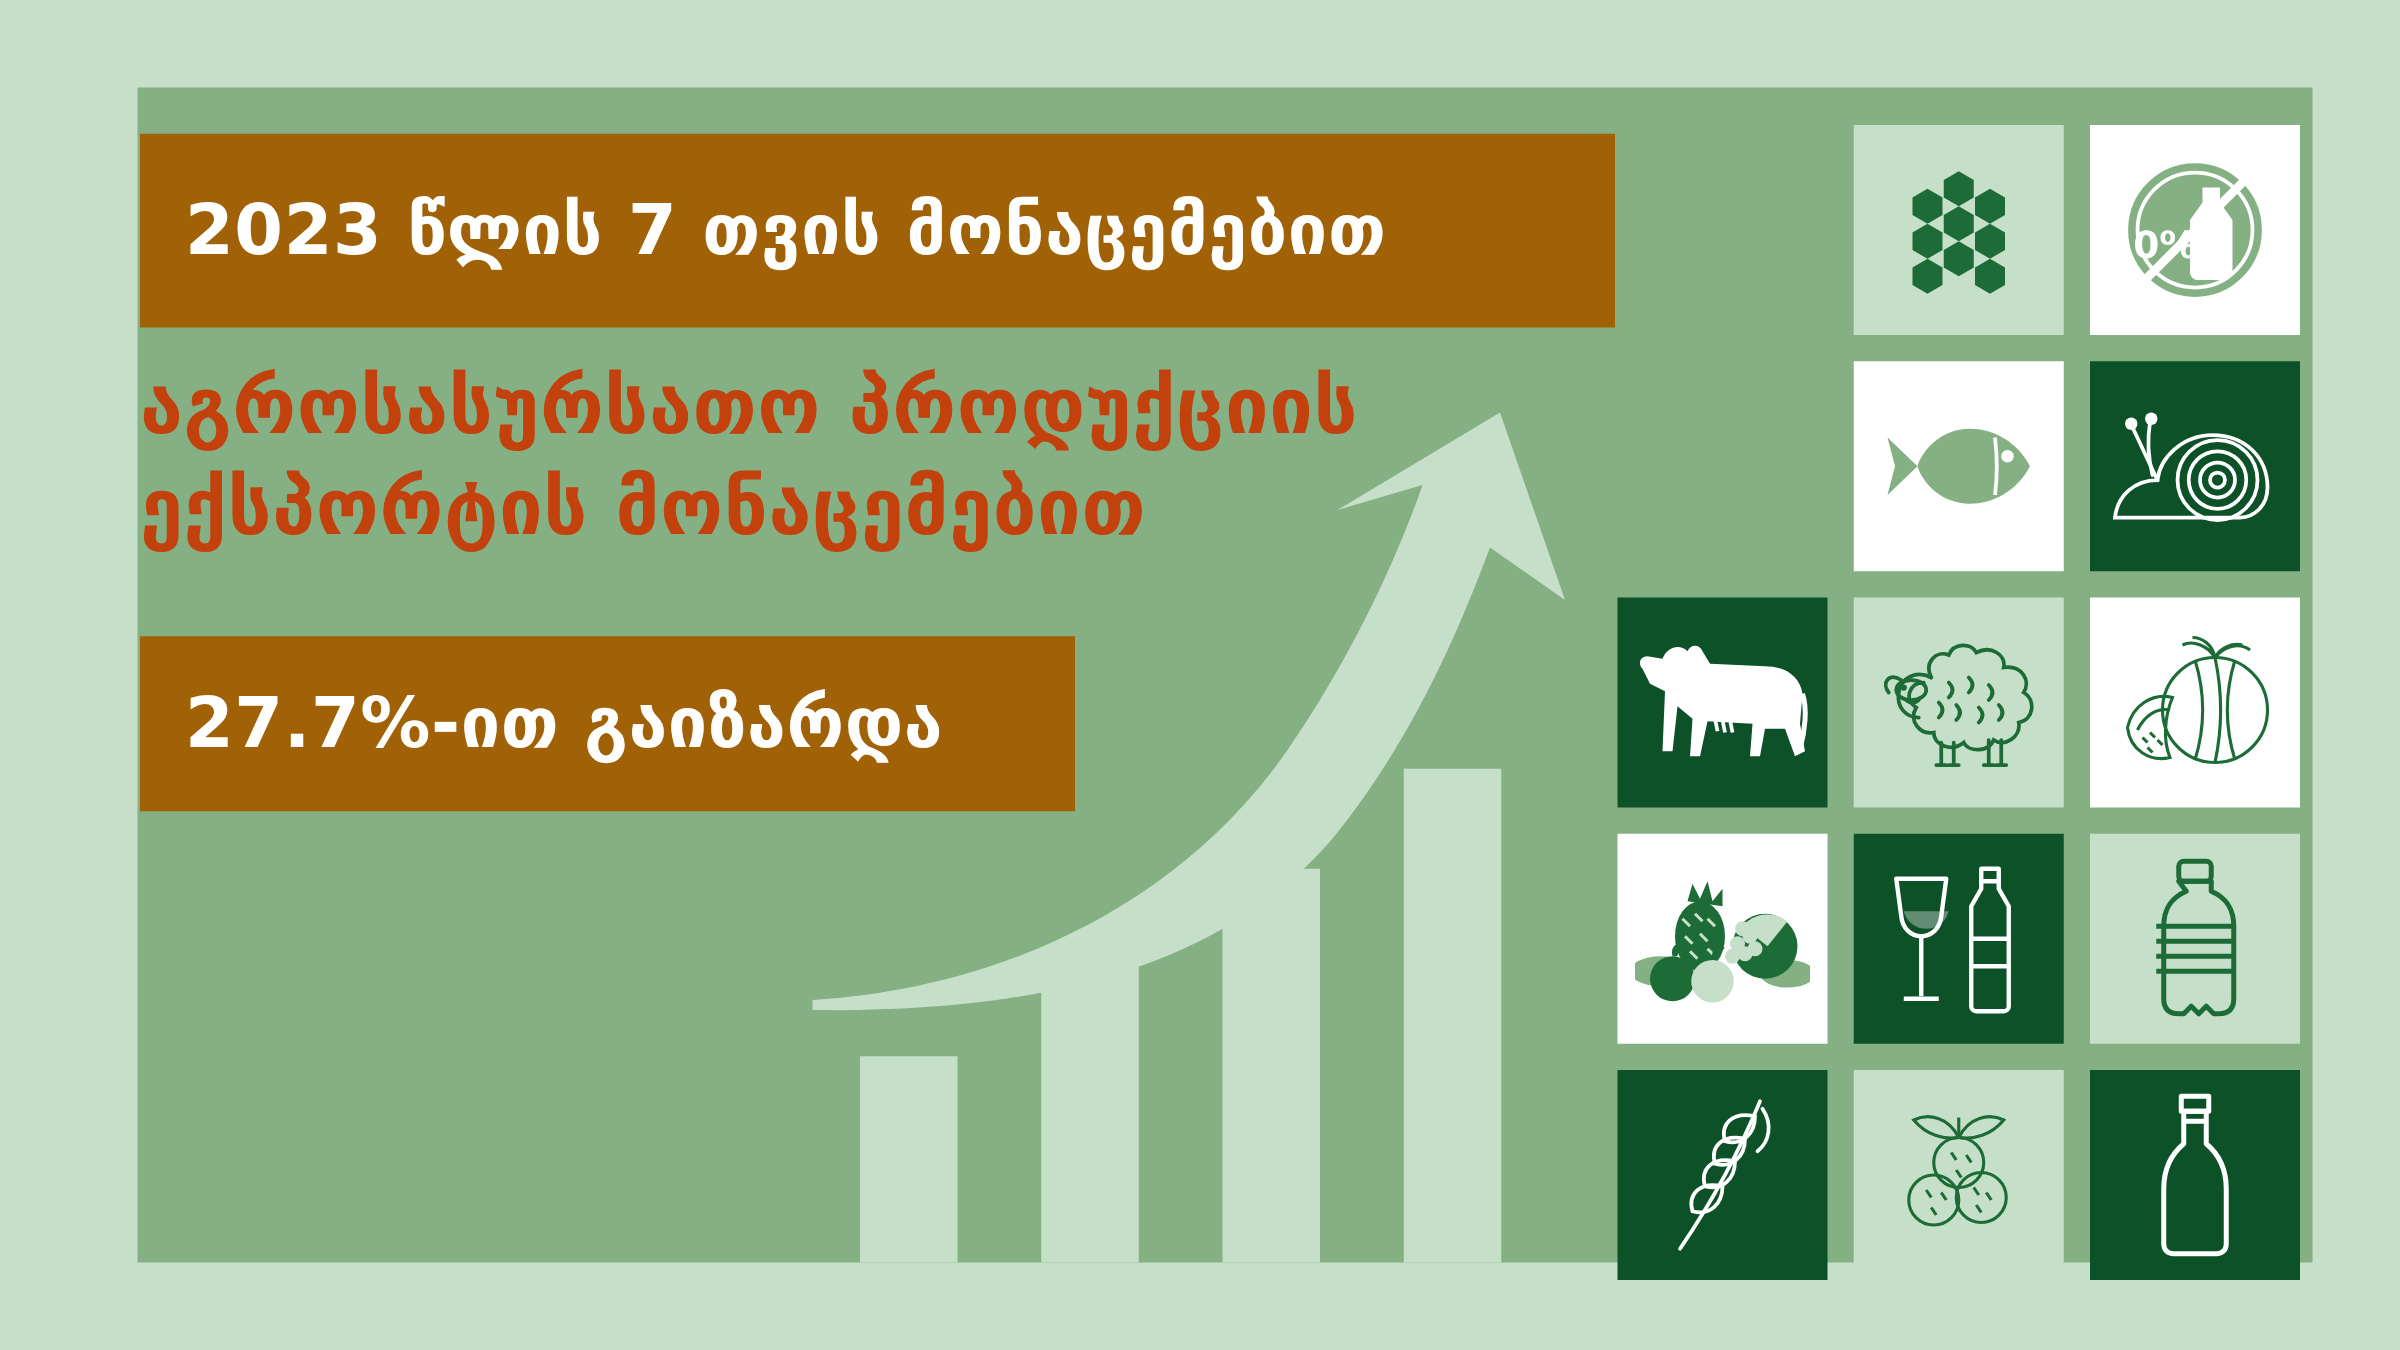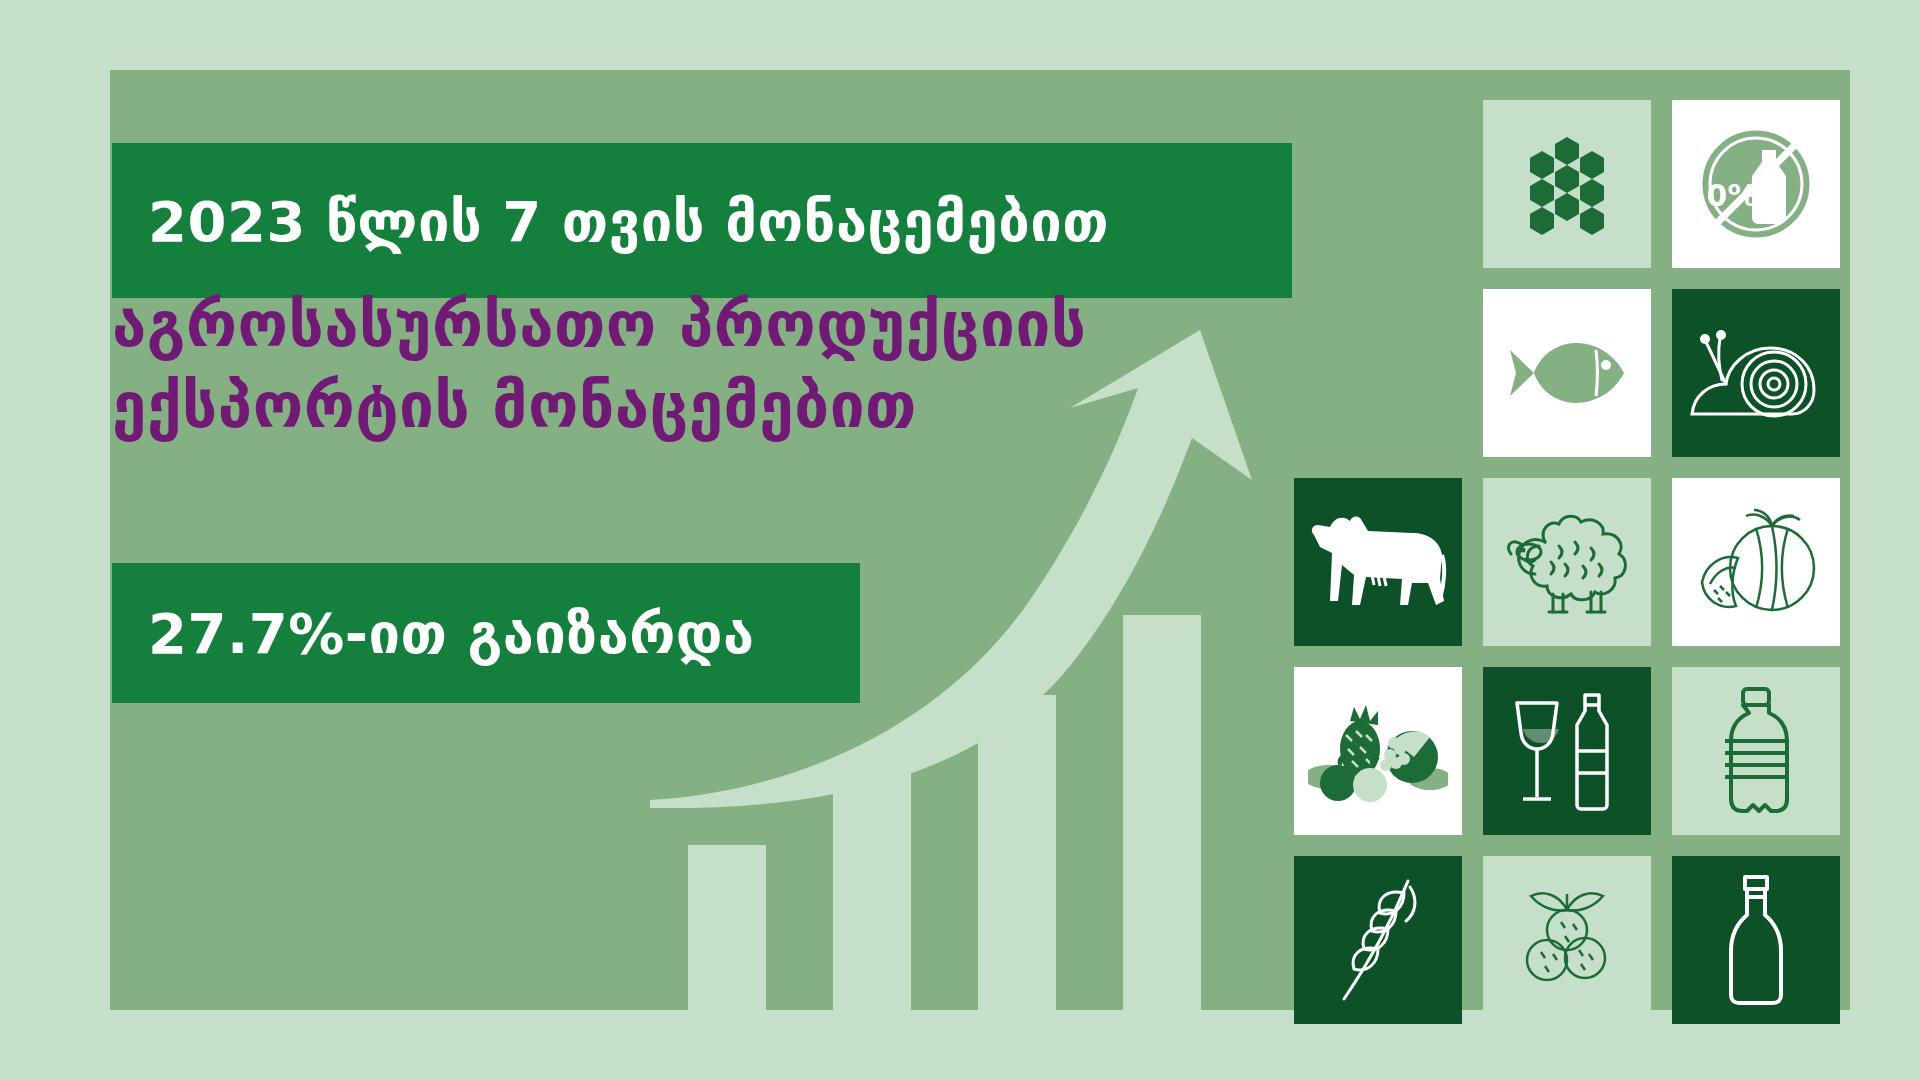--- a/index.html
+++ b/index.html
@@ -21,27 +21,27 @@
   .bar{position:absolute;bottom:0;width:78px;background:#c6dfc9;}
   .b1{left:28px;height:165px;}
   .b2{left:173px;height:245px;}
   .b3{left:318px;height:315px;}
   .b4{left:463px;height:395px;}
 
   
   .arrow{position:absolute;left:640px;top:330px;width:700px;height:480px;}
 
   
-  .tbox{position:absolute;background:#15803d;margin-top:36px;}
+  .tbox{position:absolute;background:#a16207;}
   #box-title{left:112px;top:107px;width:1180px;height:155px;}
-  #box-pct{left:112px;top:527px;width:748px;height:140px;}
+  #box-pct{left:112px;top:509px;width:748px;height:140px;}
 
   .headline{
     position:absolute;left:112px;top:285px;width:1180px;
-    color:#701a75;
+    color:#c2410c;
     font-size:62px;line-height:1.30;font-weight:bold;
     letter-spacing:.5px;
   }
   .headline div{white-space:nowrap;}
 
   .title-text{
     position:absolute;left:36px;top:50%;transform:translateY(-50%);
     color:#ffffff;font-size:56px;font-weight:bold;letter-spacing:.5px;
     white-space:nowrap;
   }

